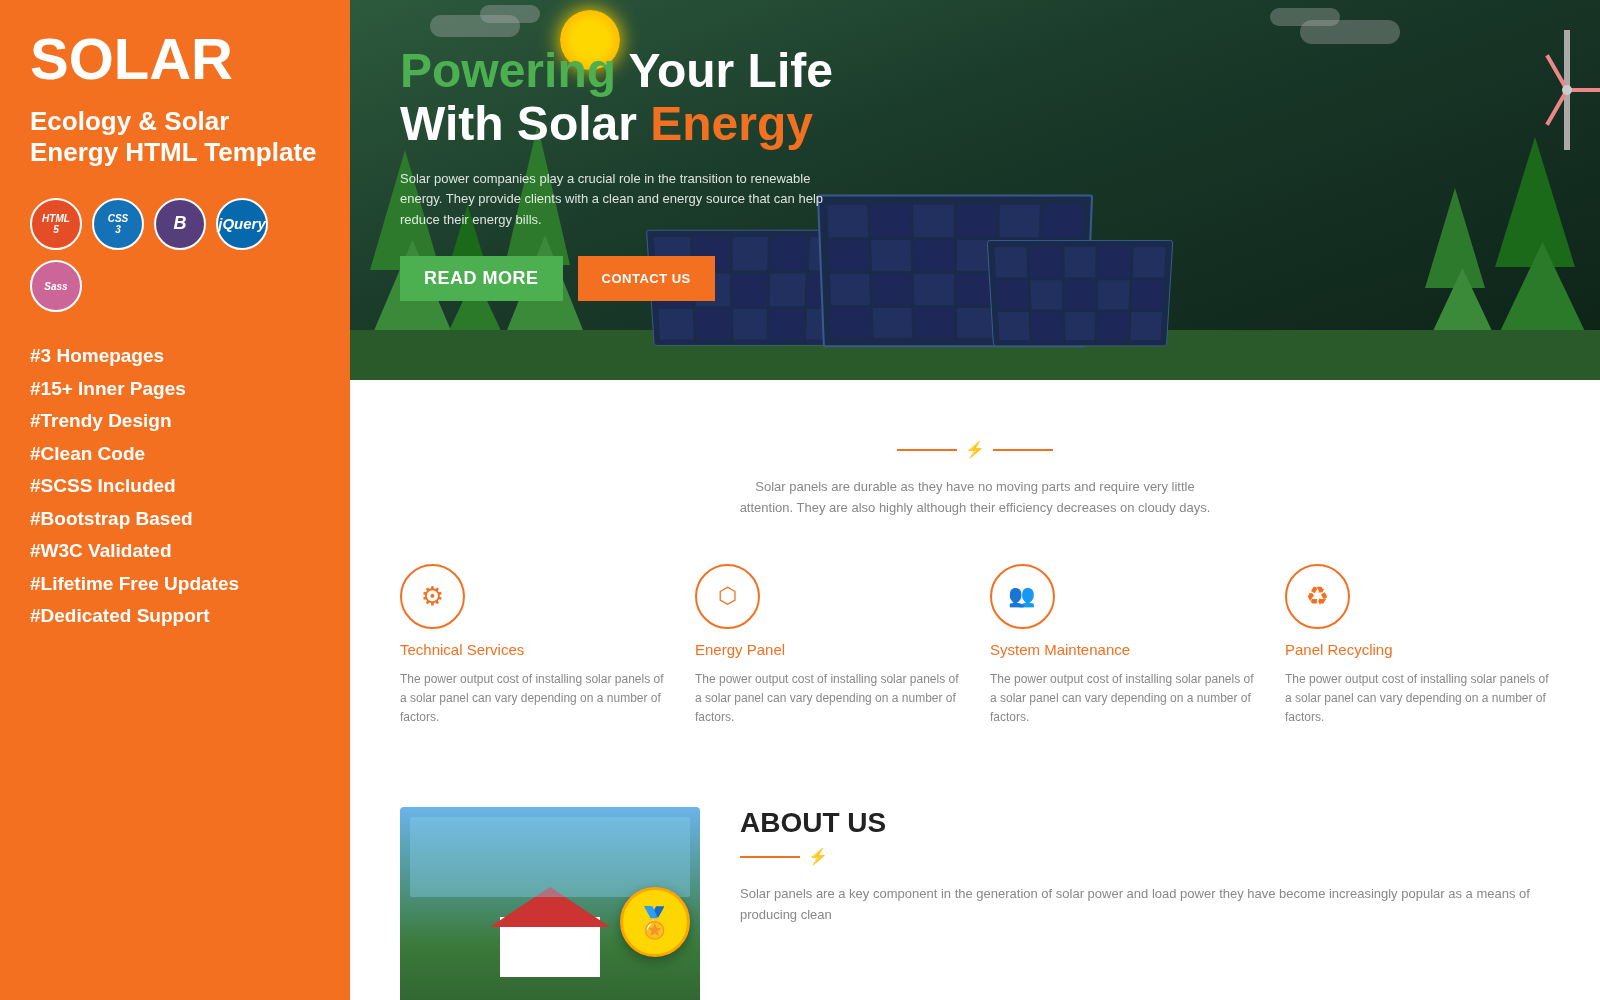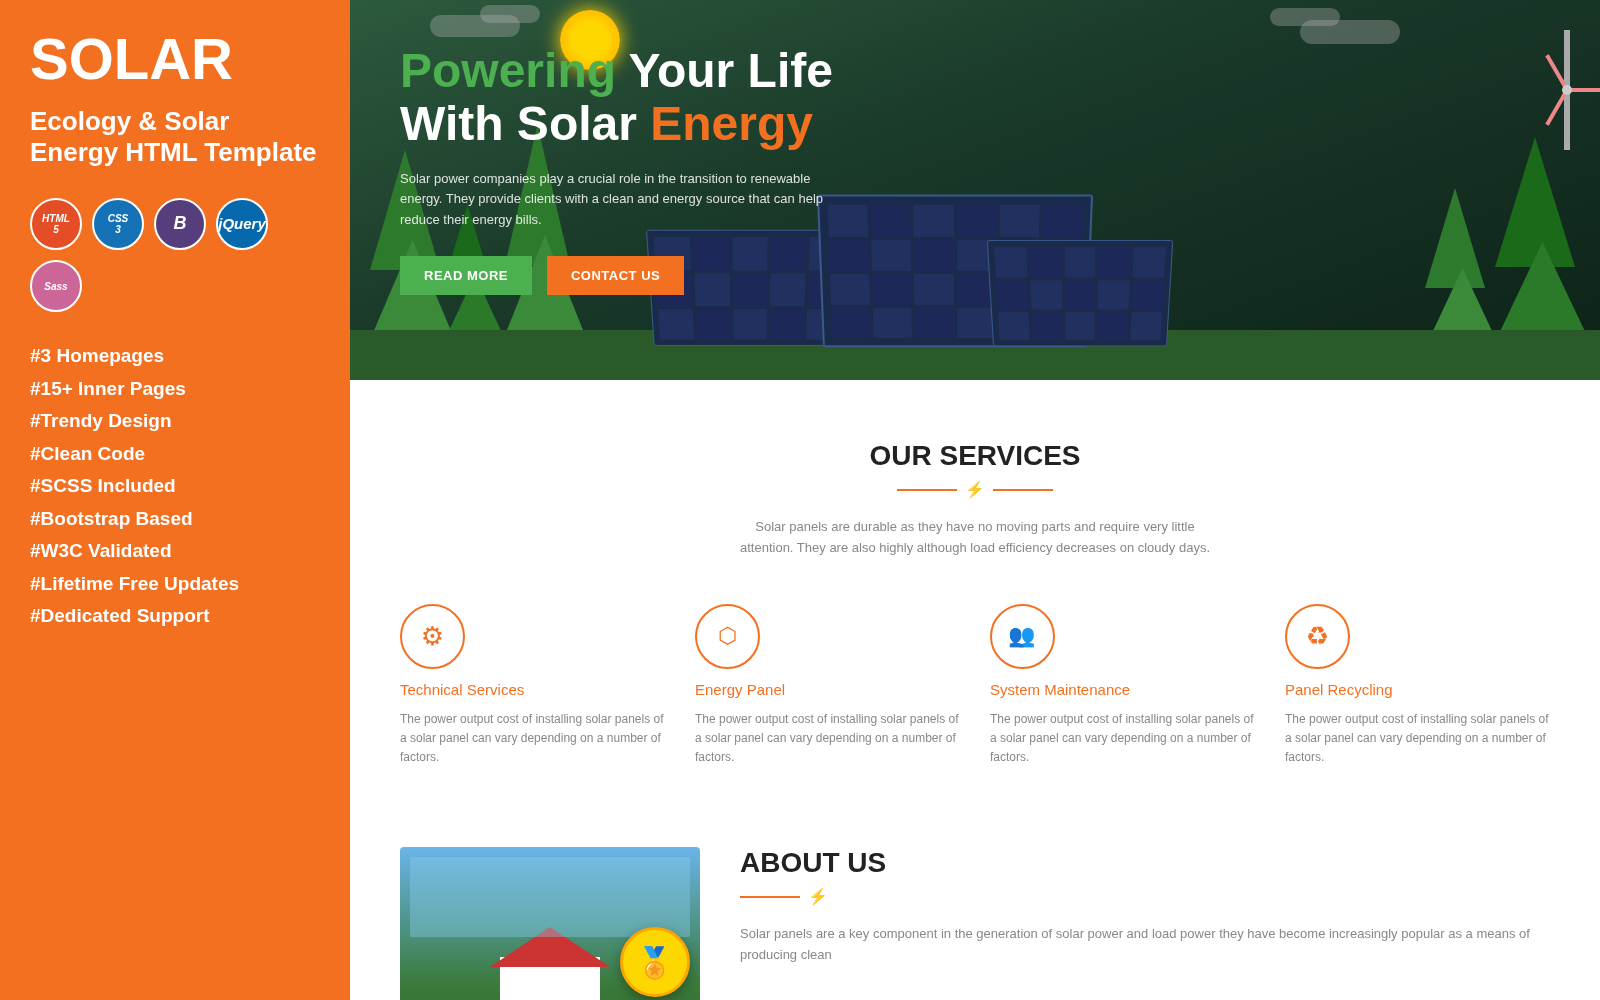--- a/index.html
+++ b/index.html
@@ -144,21 +144,21 @@
     }
     .hero-buttons {
       display: flex;
       gap: 15px;
     }
     .btn-green {
       background: #4CAF50;
       color: white;
       padding: 12px 24px;
       border: none;
-      font-size: 13px;
+      font-size: 18px;
       font-weight: 700;
       cursor: pointer;
       text-transform: uppercase;
       letter-spacing: 0.5px;
     }
     .btn-orange {
       background: #F37021;
       color: white;
       padding: 12px 24px;
       border: none;
@@ -456,27 +456,26 @@
       </h1>
       <p class="hero-desc">Solar power companies play a crucial role in the transition to renewable energy. They provide clients with a clean and energy source that can help reduce their energy bills.</p>
       <div class="hero-buttons">
         <button class="btn-green">READ MORE</button>
         <button class="btn-orange">CONTACT US</button>
       </div>
     </div>
   </div>
 
   <div class="services-section">
-    <h2 class="section-title">OUR SERVICES</h2>
     <div class="section-divider">
       <div class="divider-line"></div>
       <span class="divider-icon">⚡</span>
       <div class="divider-line"></div>
     </div>
-    <p class="section-desc">Solar panels are durable as they have no moving parts and require very little attention. They are also highly although load efficiency decreases on cloudy days.</p>
+    <p class="section-desc">Solar panels are durable as they have no moving parts and require very little attention. They are also highly although their efficiency decreases on cloudy days.</p>
 
     <div class="services-grid">
 
       <div class="service-item">
         <div class="service-icon-circle">⚙</div>
         <div class="service-name">Technical Services</div>
         <div class="service-desc">The power output cost of installing solar panels of a solar panel can vary depending on a number of factors.</div>
       </div>
 
       <div class="service-item">

